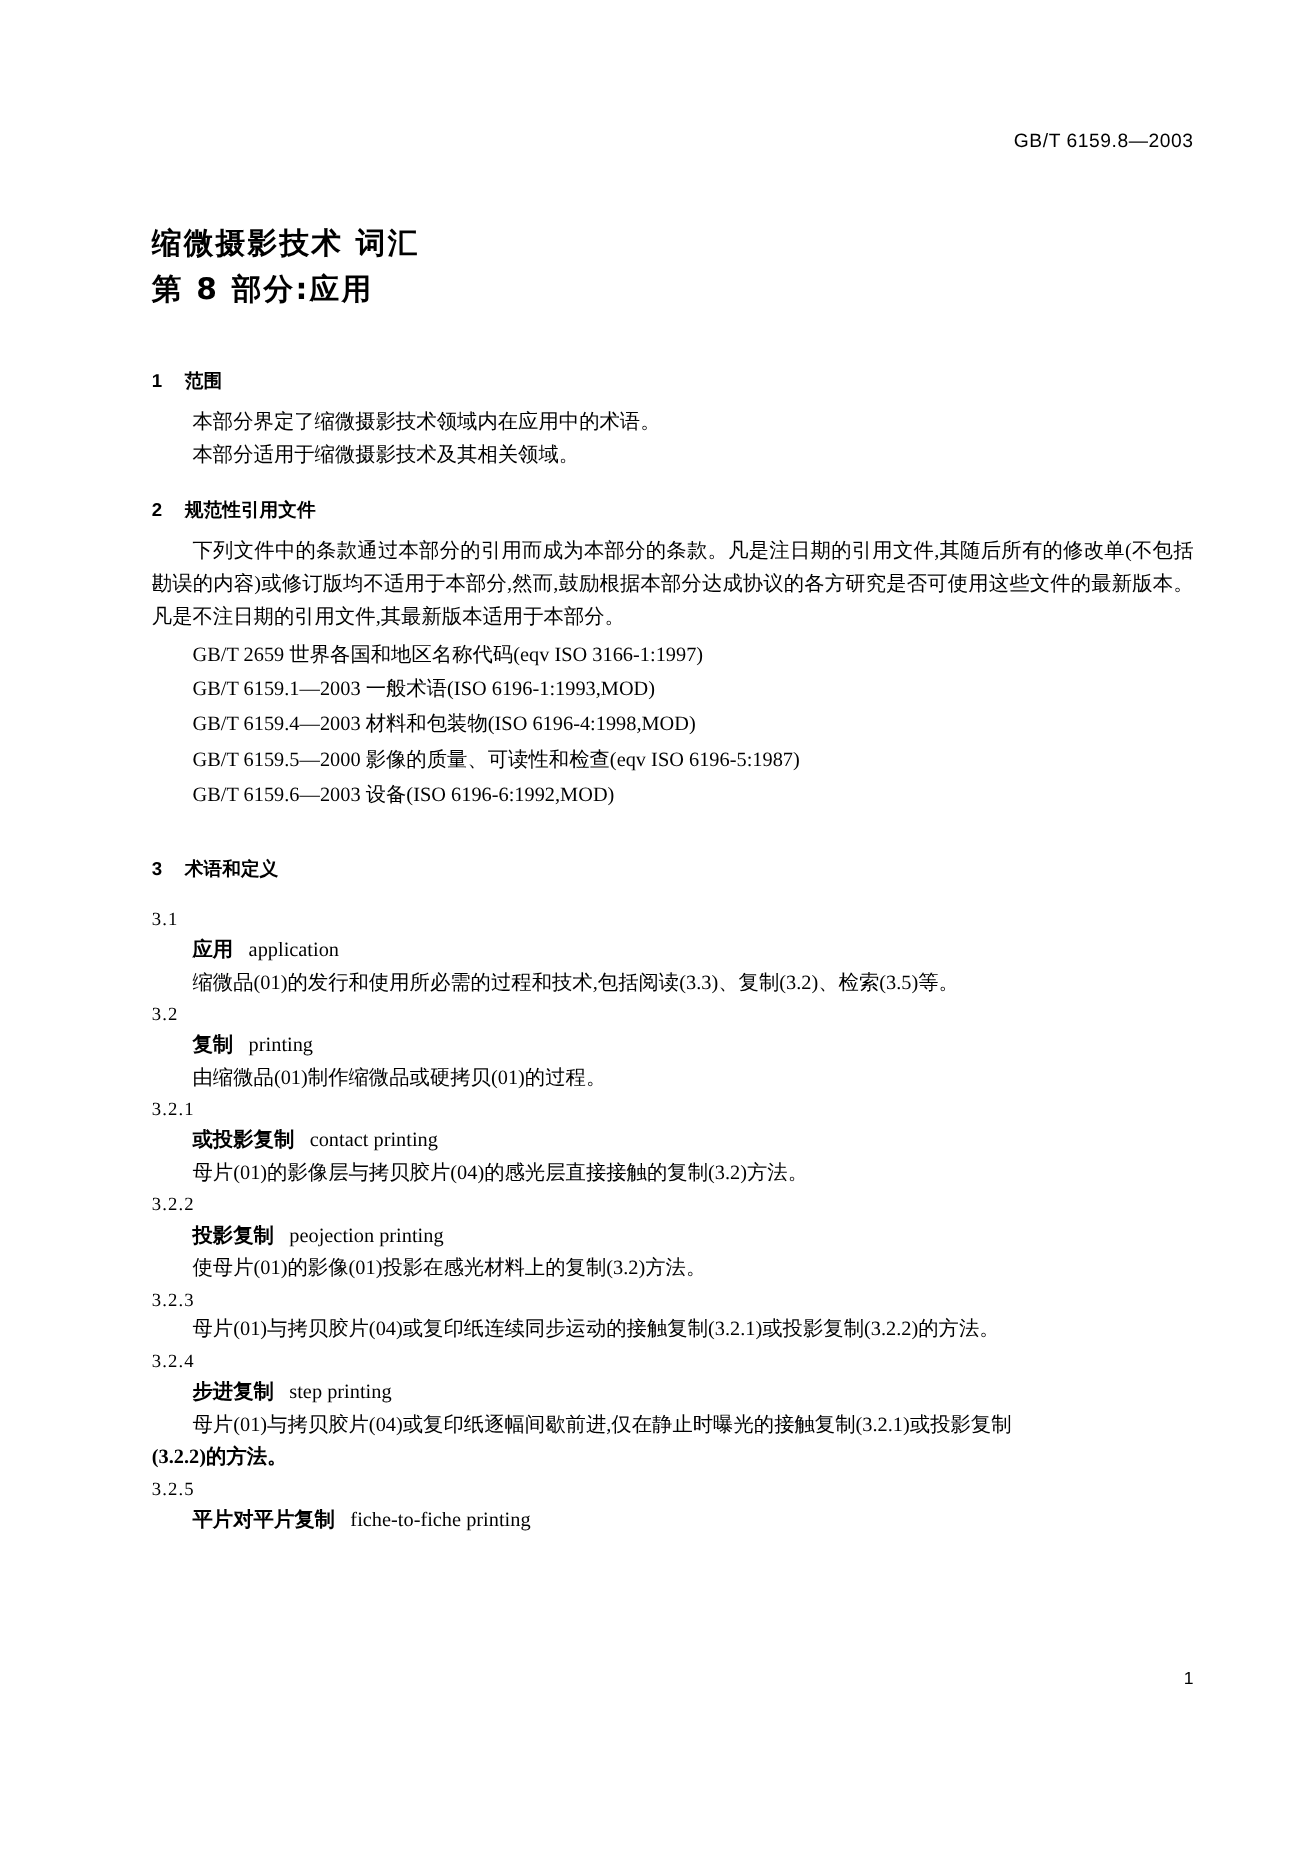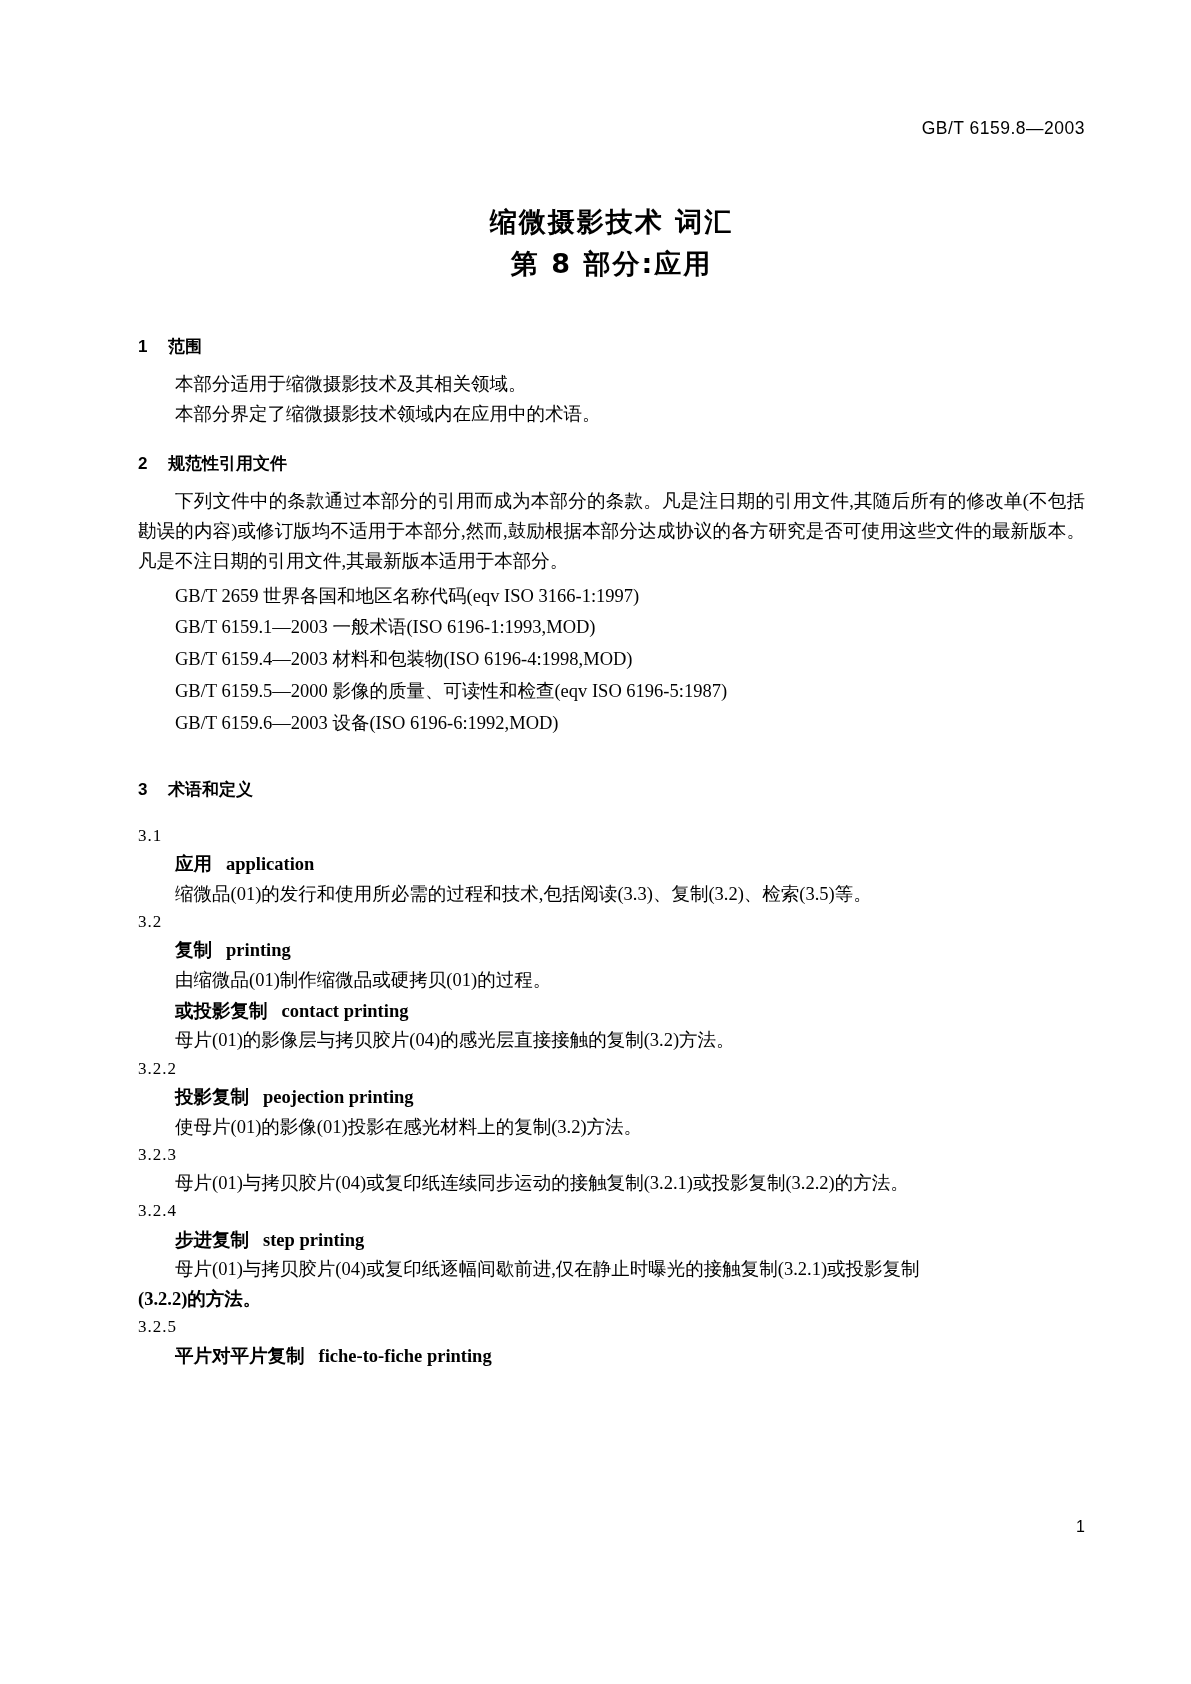--- a/index.html
+++ b/index.html
@@ -24,21 +24,21 @@
     padding: 118px 122px 40px 122px;
   }
   .header {
     text-align: right;
     font-size: 17.5px;
     letter-spacing: 0.5px;
     font-family: "Liberation Sans", sans-serif;
     margin-bottom: 62px;
   }
   .doc-title {
-    text-align: center;
+    text-align: left;
     font-size: 27px;
     font-weight: bold;
     letter-spacing: 2px;
     line-height: 1.55;
     font-family: "DejaVu Sans", "Liberation Sans", sans-serif;
   }
   .doc-title .line2 {
     display: block;
   }
   .spacer-after-title { height: 50px; }
@@ -86,21 +86,21 @@
   }
   .entry-term {
     font-size: 18.5px;
     font-weight: bold;
     margin: 0 0 0 37px;
     line-height: 1.6;
     font-family: "DejaVu Sans", "Liberation Sans", sans-serif;
   }
   .entry-term .en {
     font-family: "Liberation Serif", serif;
-    font-weight: bold;
+    font-weight: normal;
     margin-left: 14px;
   }
   .entry-def {
     font-size: 18.5px;
     margin: 0 0 0 37px;
     line-height: 1.6;
     text-align: justify;
   }
   .entry-def.cont {
     margin-left: 0;
@@ -126,22 +126,22 @@
   <div class="doc-title">
     <span>缩微摄影技术   词汇</span>
     <span class="line2">第 8 部分:应用</span>
   </div>
 
   <div class="spacer-after-title"></div>
 
   <div class="section-head">
     <span class="num">1</span><span>范围</span>
   </div>
+  <p class="para block-indent">本部分界定了缩微摄影技术领域内在应用中的术语。</p>
   <p class="para block-indent">本部分适用于缩微摄影技术及其相关领域。</p>
-  <p class="para block-indent">本部分界定了缩微摄影技术领域内在应用中的术语。</p>
 
   <div class="gap-md"></div>
 
   <div class="section-head">
     <span class="num">2</span><span>规范性引用文件</span>
   </div>
   <p class="para indent">下列文件中的条款通过本部分的引用而成为本部分的条款。凡是注日期的引用文件,其随后所有的修改单(不包括勘误的内容)或修订版均不适用于本部分,然而,鼓励根据本部分达成协议的各方研究是否可使用这些文件的最新版本。凡是不注日期的引用文件,其最新版本适用于本部分。</p>
 
   <div class="ref-list">
     <div class="ref-item">GB/T 2659    世界各国和地区名称代码(eqv ISO 3166-1:1997)</div>
@@ -169,20 +169,21 @@
 
   <div class="term-entry">
     <p class="entry-num">3.2</p>
     <p class="entry-term">
       <span>复制</span><span class="en">printing</span>
     </p>
     <p class="entry-def">由缩微品(01)制作缩微品或硬拷贝(01)的过程。</p>
   </div>
 
   <div class="term-entry">
+    <p class="entry-num">3.2.1</p>
     <p class="entry-term">
       <span>或投影复制</span><span class="en">contact printing</span>
     </p>
     <p class="entry-def">母片(01)的影像层与拷贝胶片(04)的感光层直接接触的复制(3.2)方法。</p>
   </div>
 
   <div class="term-entry">
     <p class="entry-num">3.2.2</p>
     <p class="entry-term">
       <span>投影复制</span><span class="en">peojection printing</span>

